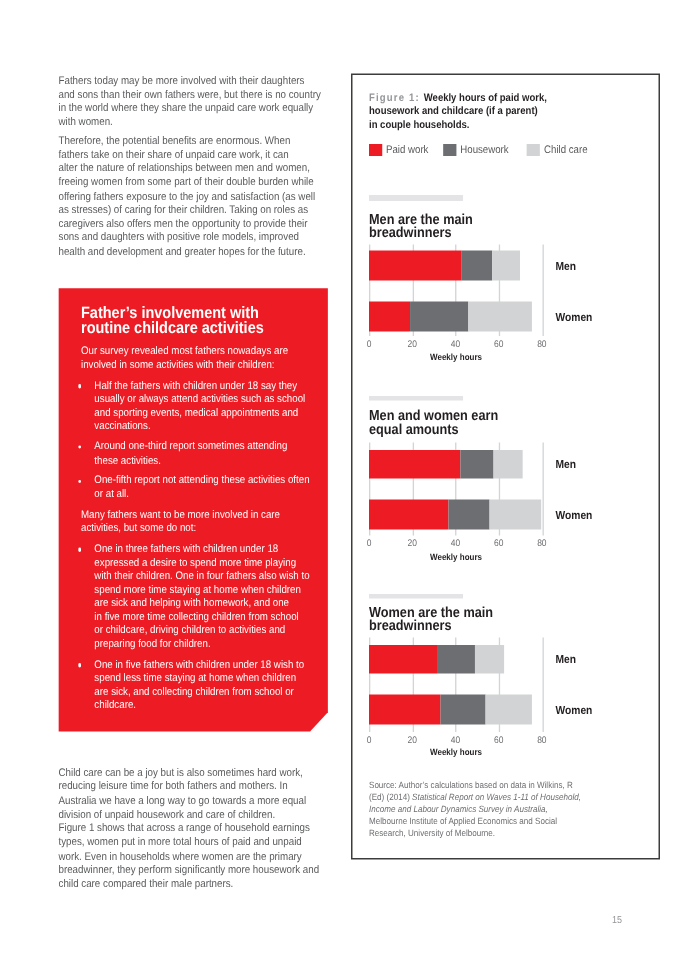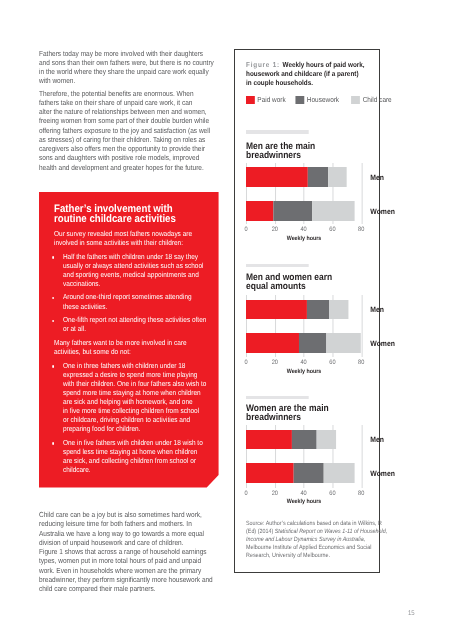--- a/index.html
+++ b/index.html
@@ -41,21 +41,21 @@
   }
   .callout-list li:last-child{margin-bottom:0;}
   .callout-list:last-child{margin-bottom:0;}
   .bullet{
     position:absolute;left:-2.4px;top:4.4px;width:2.7px;height:2.6px;border-radius:50%;
     background:#ffffff;
   }
 
   
   .figbox{
-    position:absolute;left:233.7px;top:48.9px;width:146px;height:523.7px;
+    position:absolute;left:233.7px;top:48.9px;width:206px;height:523.7px;
     border:1.2px solid #3c3c3b;box-sizing:border-box;background:#fff;
   }
   .fig-inner{position:absolute;left:11.5px;top:11.4px;width:176px;
     transform:scaleX(0.883);transform-origin:0 0;}
   .fig-caption{font-size:7.2px;line-height:8.95px;font-weight:bold;color:#231f20;margin:0;}
   .fig-caption .figno{color:#939598;font-weight:bold;letter-spacing:0.9px;}
 
   .legend{display:flex;align-items:flex-start;margin-top:7.9px;}
   .legend-item{display:flex;align-items:flex-start;}
   .legend-swatch{width:9.85px;height:8.4px;display:inline-block;margin-right:3.0px;flex:none;}

